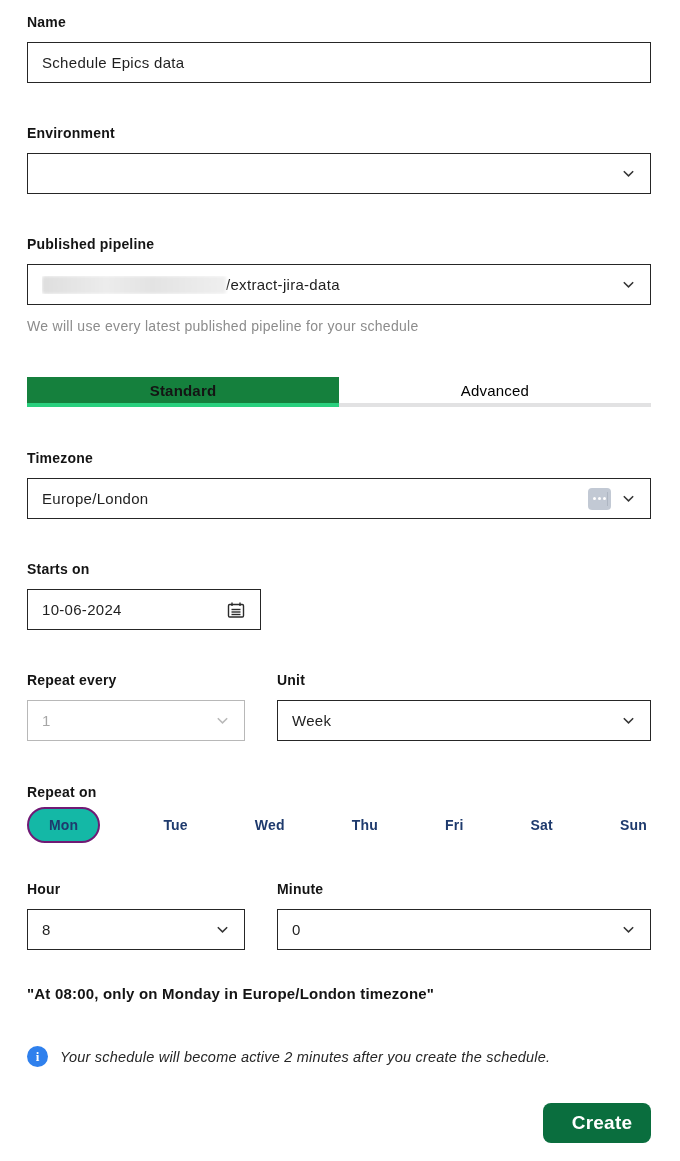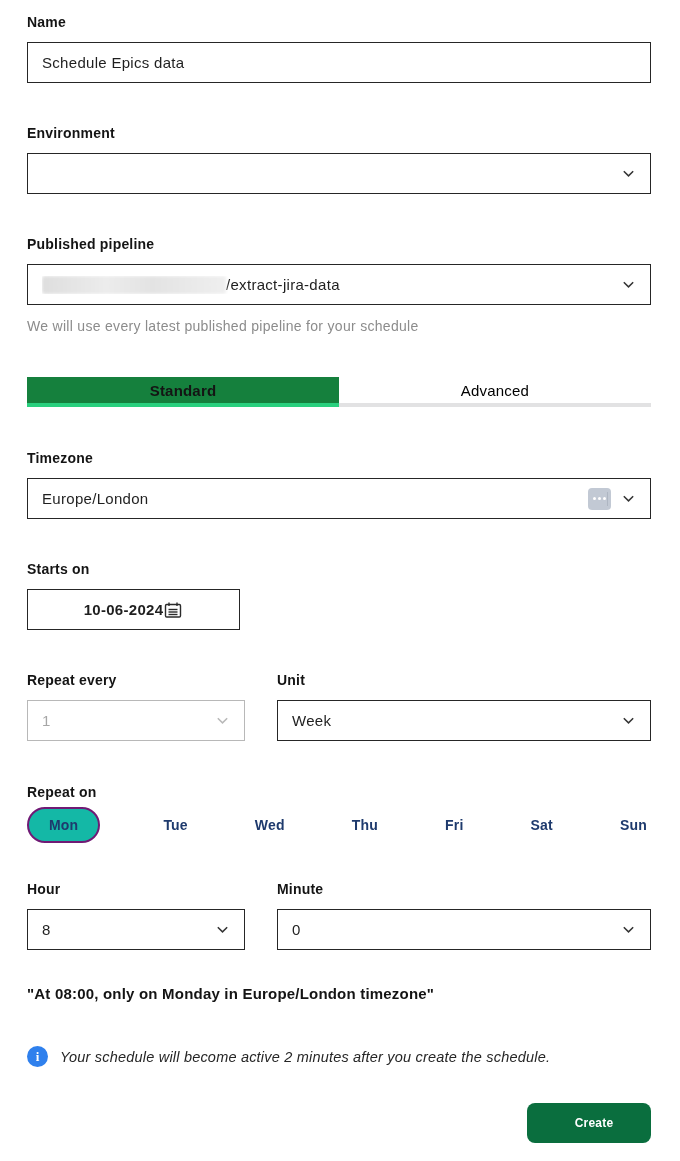--- a/index.html
+++ b/index.html
@@ -60,21 +60,21 @@
     background: #15803d;
     color: #141414; font-weight: 700;
     border-bottom-color: #29d07e;
   }
 
   
   .row { display: flex; gap: 32px; }
   .col-s { width: 218px; flex: none; }
   .col-l { flex: 1; }
 
-  .date-input { width: 213px; justify-content: center; font-weight: bold; }
+  .date-input { width: 234px; justify-content: space-between; }
 
   
   .cal-icon { width: 20px; height: 20px; display: block; }
   .cal-icon rect, .cal-icon line { stroke: #2b2b2b; fill: none; stroke-width: 1.4; }
 
   
   .ellipsis-icon {
     width: 23px; height: 22px; border-radius: 4px;
     background: #c2c9d4;
     display: flex; align-items: center; justify-content: center; gap: 2px;
@@ -111,24 +111,24 @@
     width: 21px; height: 21px; border-radius: 50%;
     background: #2f80ed; color: #ffffff;
     display: flex; align-items: center; justify-content: center;
     font-size: 13px; font-weight: 700; font-style: normal; flex: none;
     font-family: "Liberation Serif", serif;
   }
   .info-text { font-size: 14.5px; font-style: italic; color: #262626; letter-spacing: 0.2px; }
 
   .footer { margin-top: 36px; display: flex; justify-content: flex-end; }
   .create-btn {
-    width: 124px; height: 40px;
+    width: 108px; height: 40px;
     background: #0a6e3e; color: #ffffff;
     border: none; border-radius: 8px;
-    font-size: 12px; font-weight: 700; letter-spacing: 0.2px;
+    font-size: 19px; font-weight: 700; letter-spacing: 0.2px;
     font-family: inherit; cursor: pointer; padding-left: 10px;
   }
 </style>
 </head>
 <body>
 
 <div class="page">
 
   <div class="field">
     <div class="label">Name</div>

